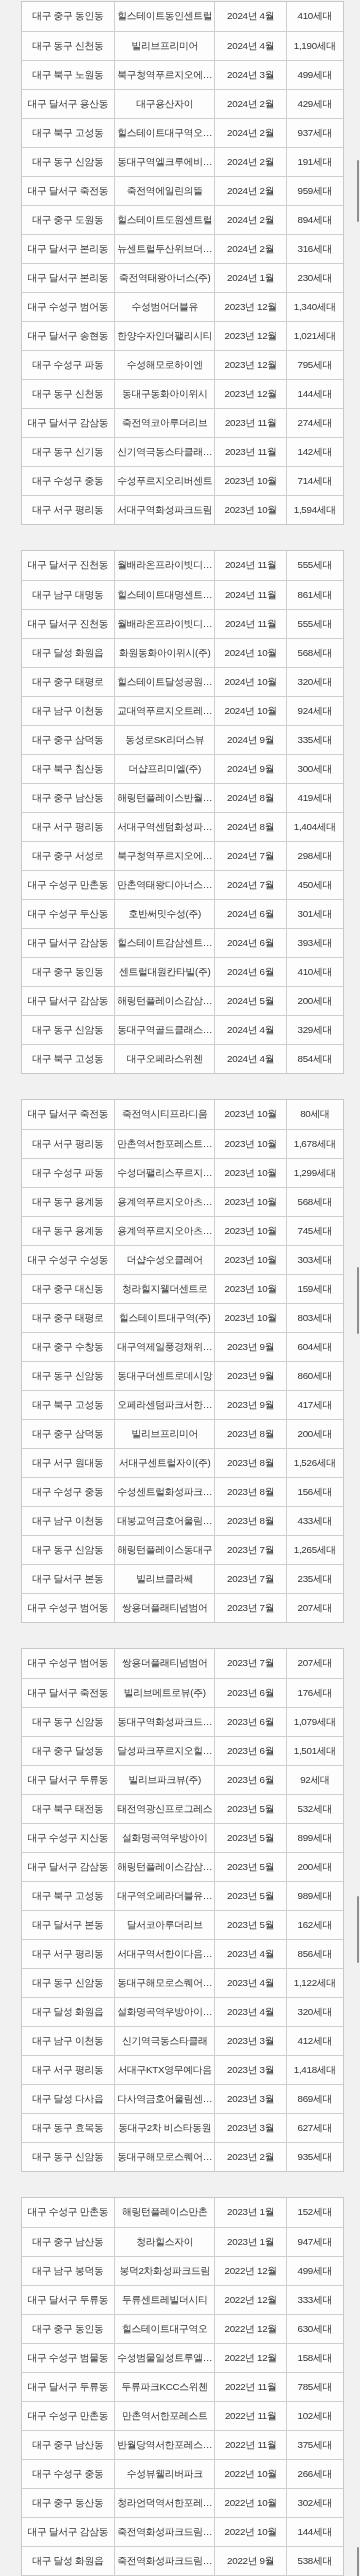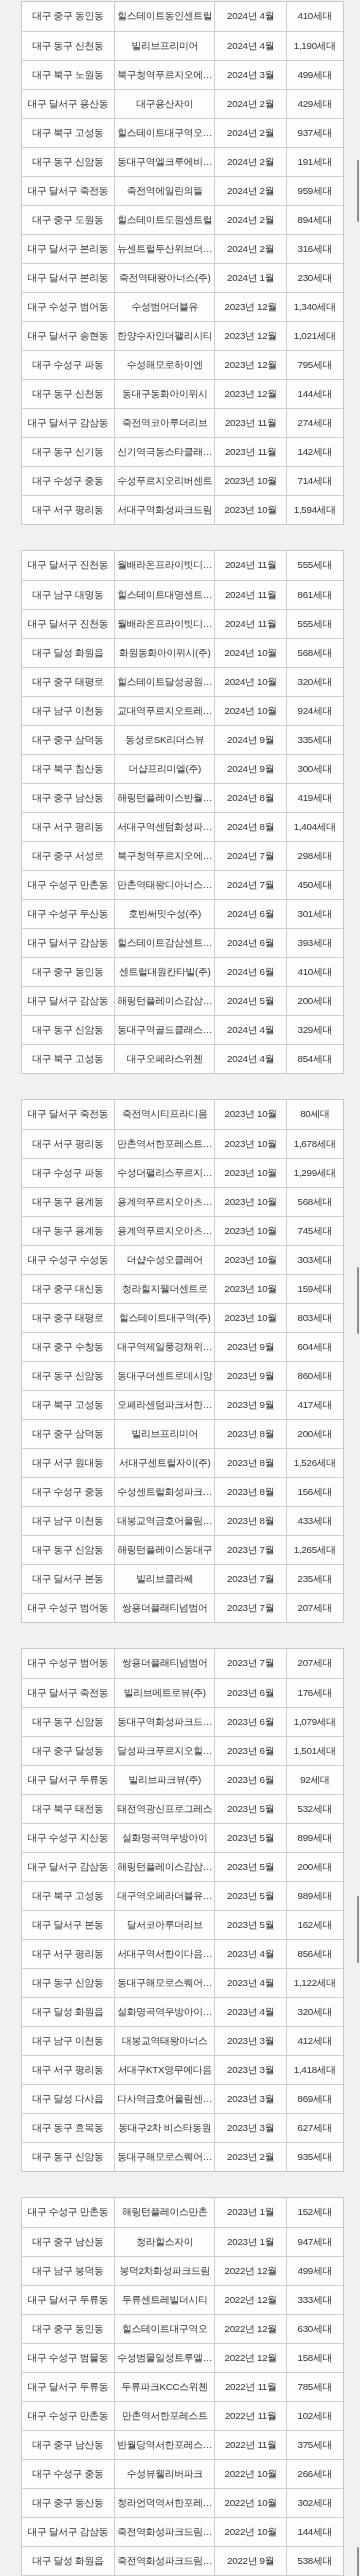--- a/index.html
+++ b/index.html
@@ -442,21 +442,21 @@
         <div class="cell c3">1,122세대</div>
       </div>
       <div class="row">
         <div class="cell c0">대구 달성 화원읍</div>
         <div class="cell c1">설화명곡역우방아이…</div>
         <div class="cell c2">2023년 4월</div>
         <div class="cell c3">320세대</div>
       </div>
       <div class="row">
         <div class="cell c0">대구 남구 이천동</div>
-        <div class="cell c1">대봉교역태왕아너스</div>
+        <div class="cell c1">신기역극동스타클래</div>
         <div class="cell c2">2023년 3월</div>
         <div class="cell c3">412세대</div>
       </div>
       <div class="row">
         <div class="cell c0">대구 서구 평리동</div>
         <div class="cell c1">서대구KTX영무예다음</div>
         <div class="cell c2">2023년 3월</div>
         <div class="cell c3">1,418세대</div>
       </div>
       <div class="row">

